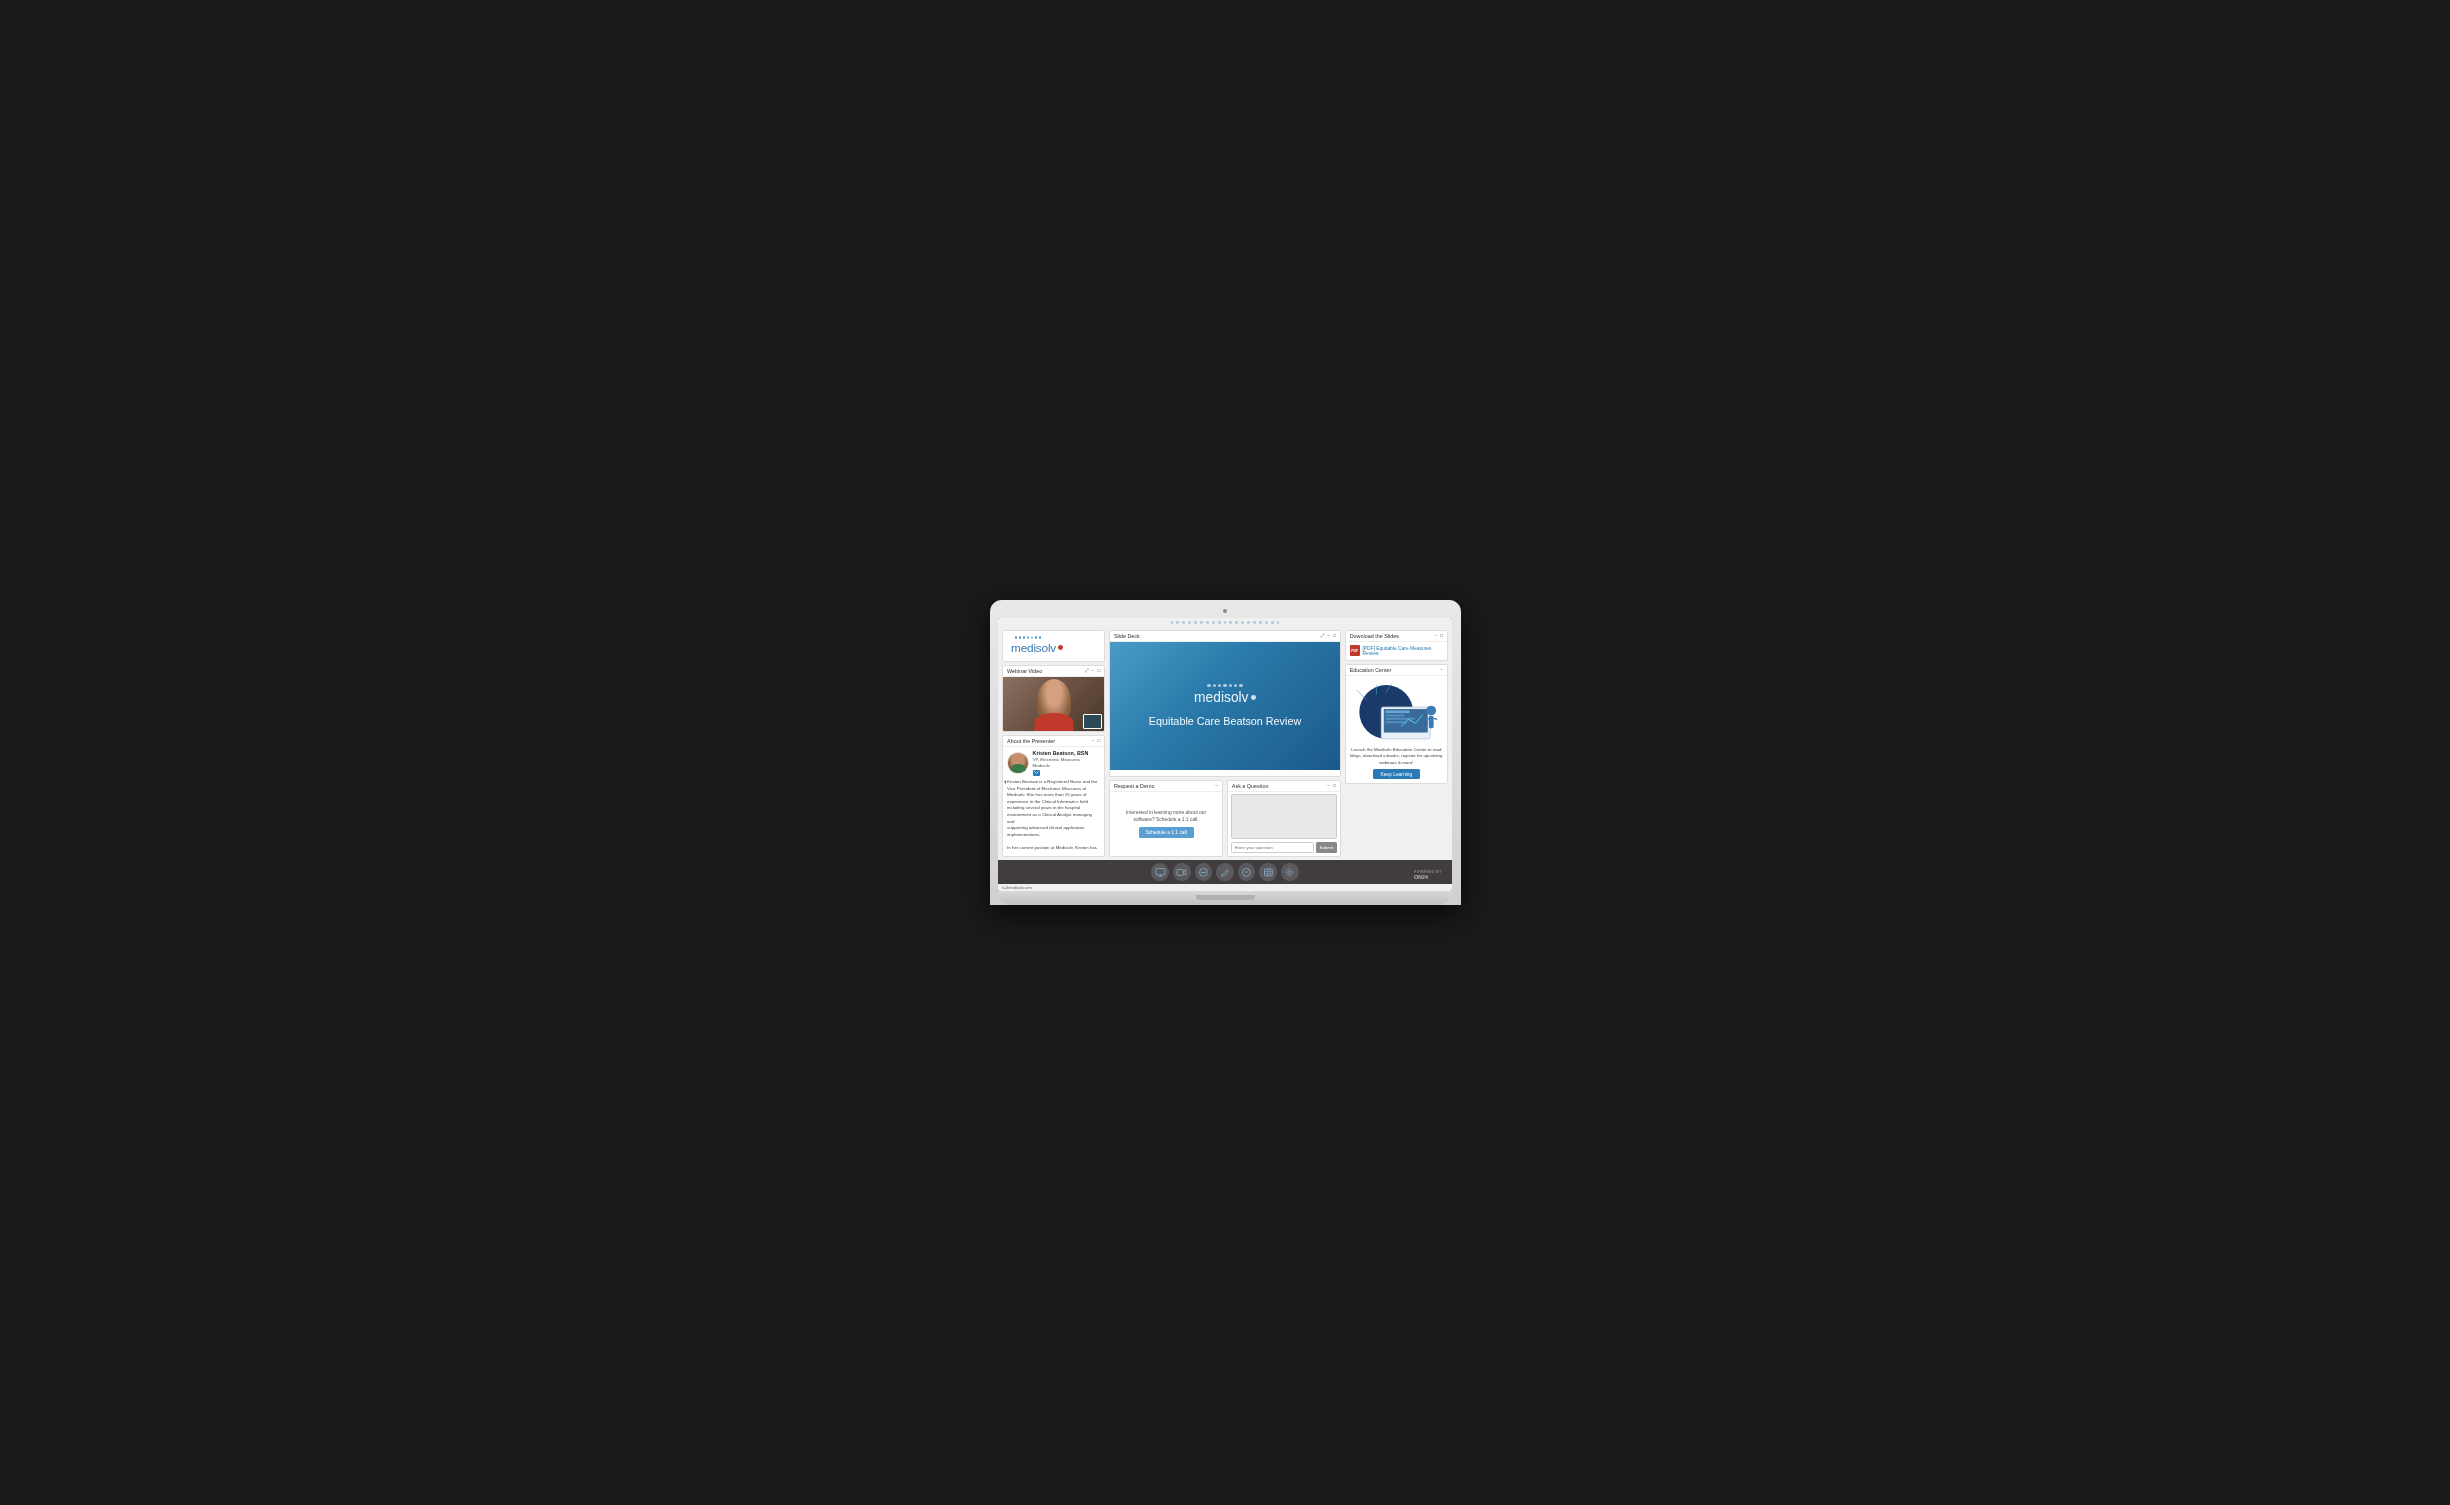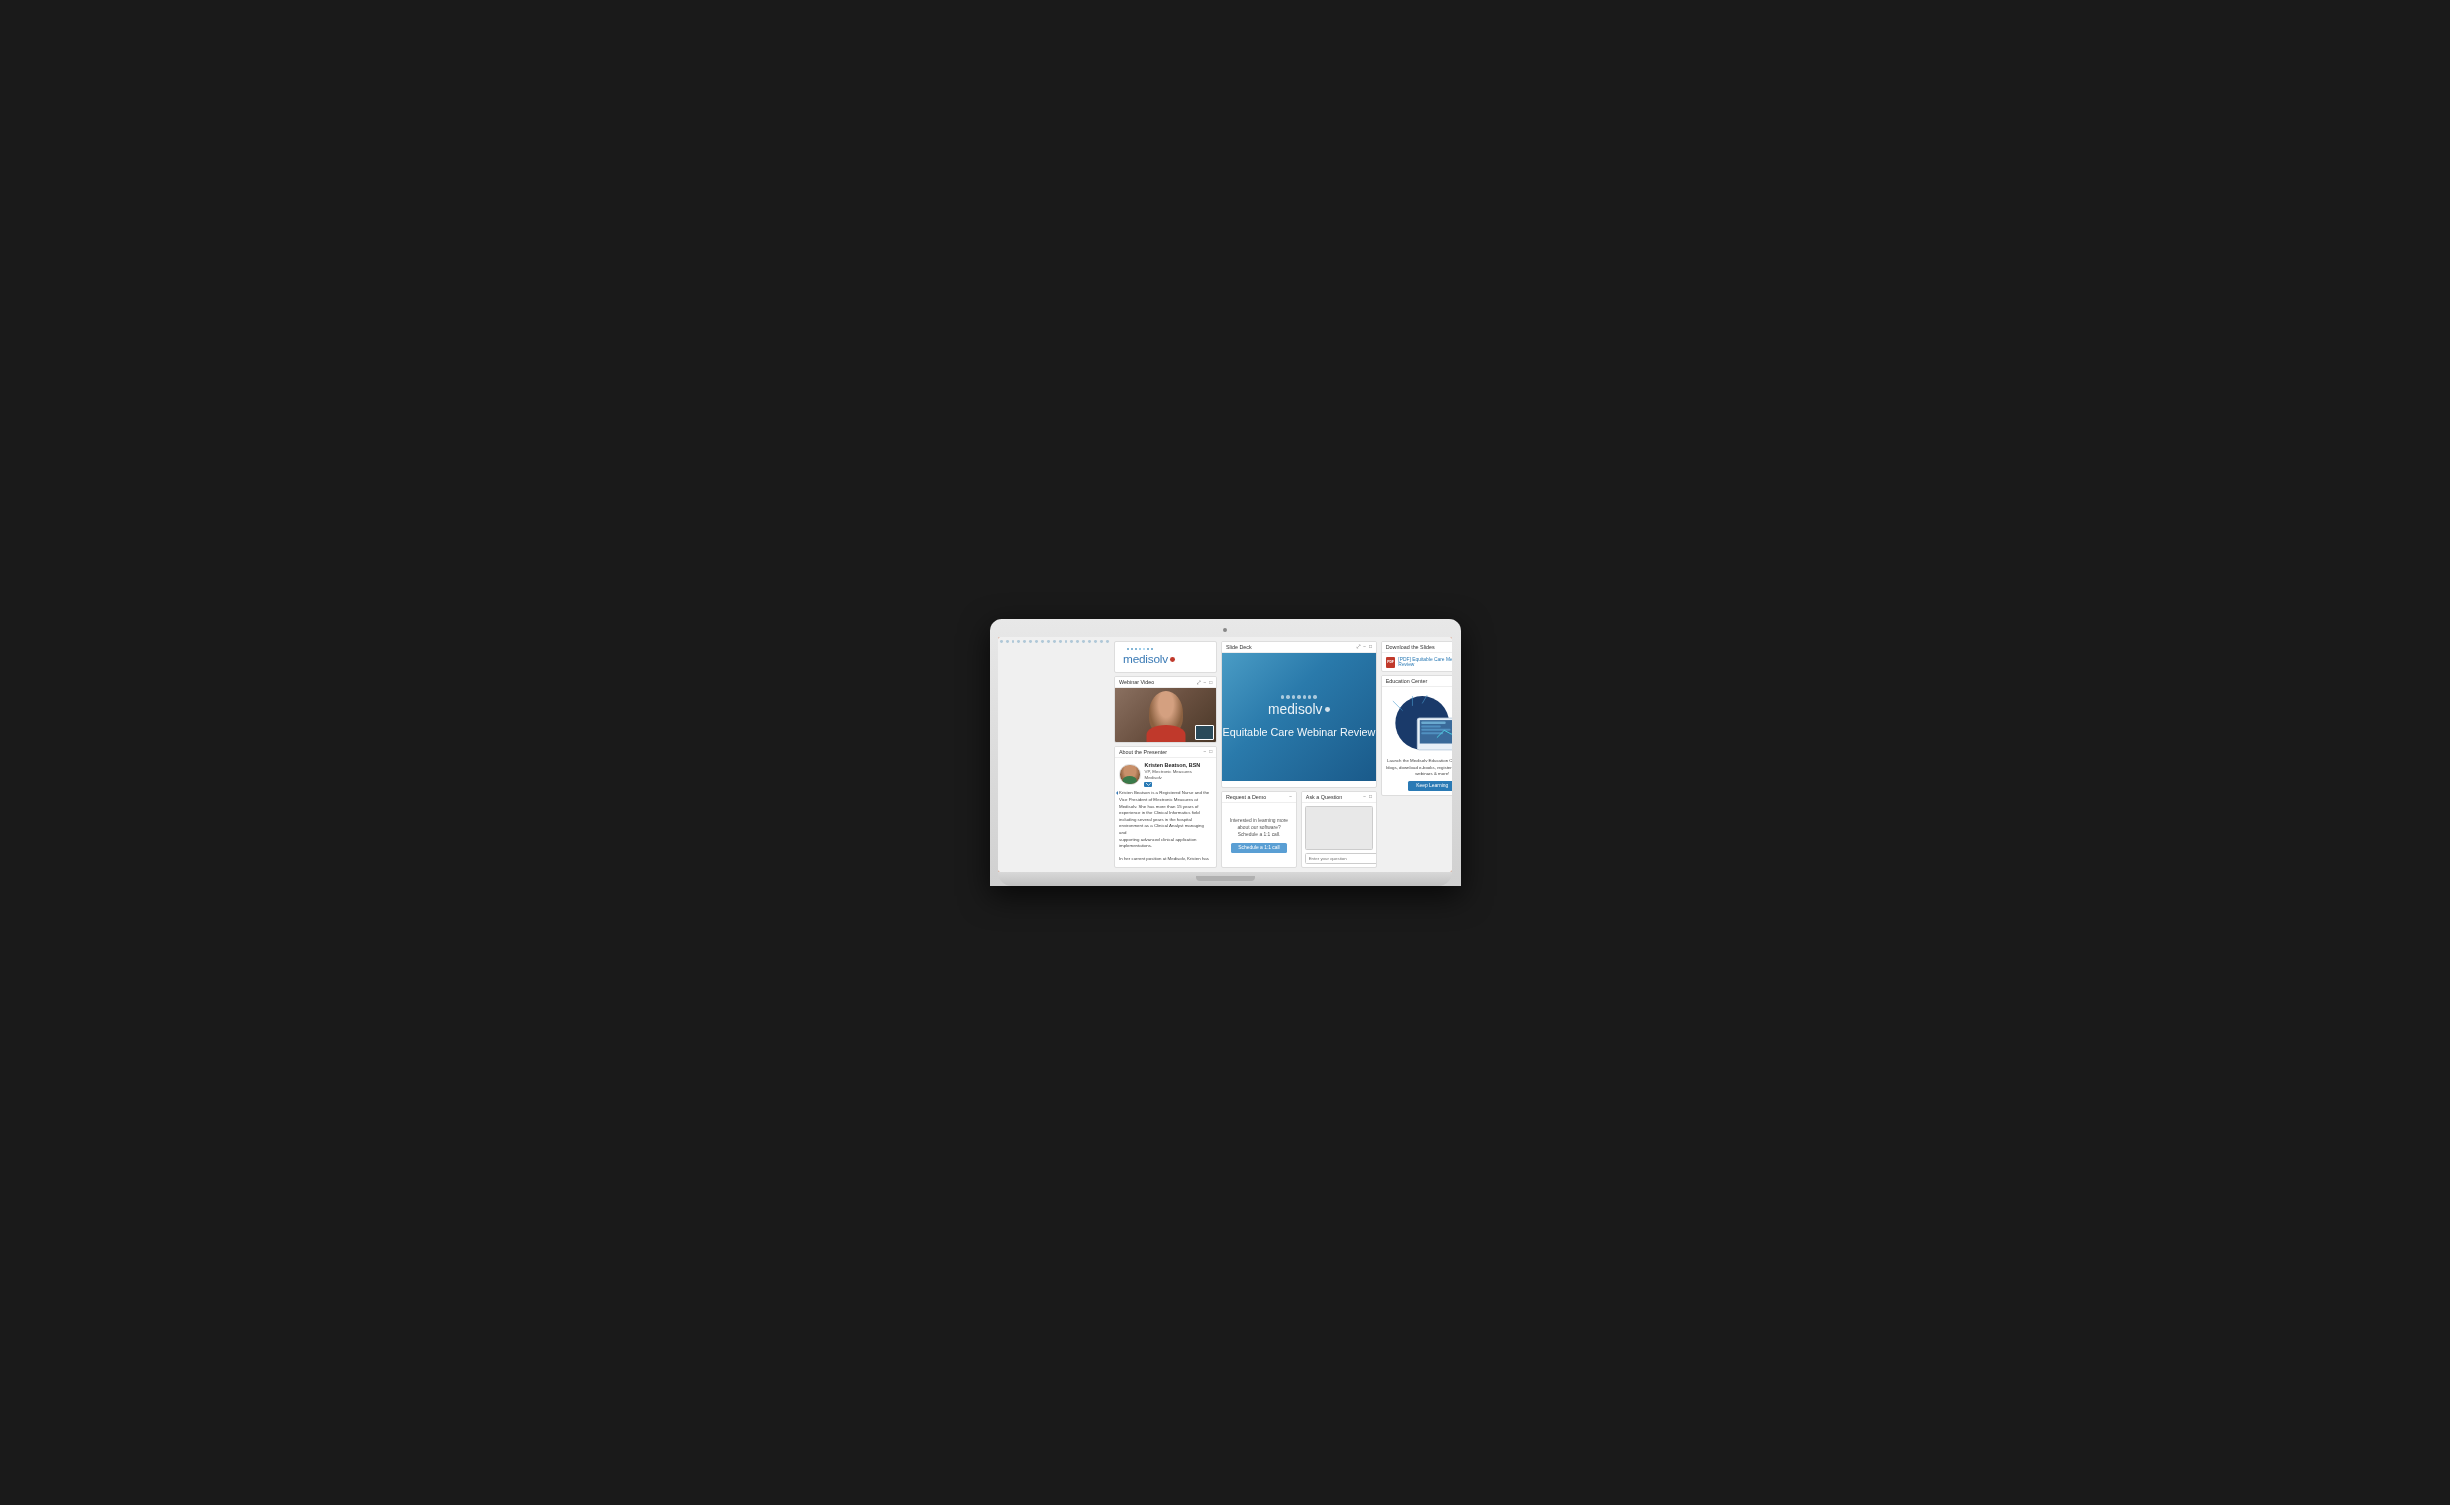--- a/index.html
+++ b/index.html
@@ -46,21 +46,21 @@
     .laptop-hinge {
       width: 59px;
       height: 4.9px;
       background: #b0b0b0;
       border-radius: 0 0 3.9px 3.9px;
     }
 
     
     .screen-content {
       display: flex;
-      flex-direction: row;
+      flex-direction: column;
       height: 100%;
       background: #c2410c;
     }
 
     
     .top-dots {
       display: flex;
       justify-content: center;
       padding: 2.9px 0 2px 0;
       background: #f0f0f0;
@@ -617,21 +617,21 @@
                   <span></span>
                   <span></span>
                   <span></span>
                   <span></span>
                   <span></span>
               </div>
               <div class="slide-logo-text">
                 <span>medisolv</span>
                 <span class="slide-logo-dot"></span>
               </div>
-              <div class="slide-title">Equitable Care Webinar Review</div>
+              <div class="slide-title">Equitable Care Beatson Review</div>
             </div>
           </div>
 
           <div class="bottom-center-row">
 
             <div class="panel-box demo-panel">
               <div class="panel-header">
                 <span>Request a Demo</span>
                 <div class="panel-controls">
                   <span>−</span>

